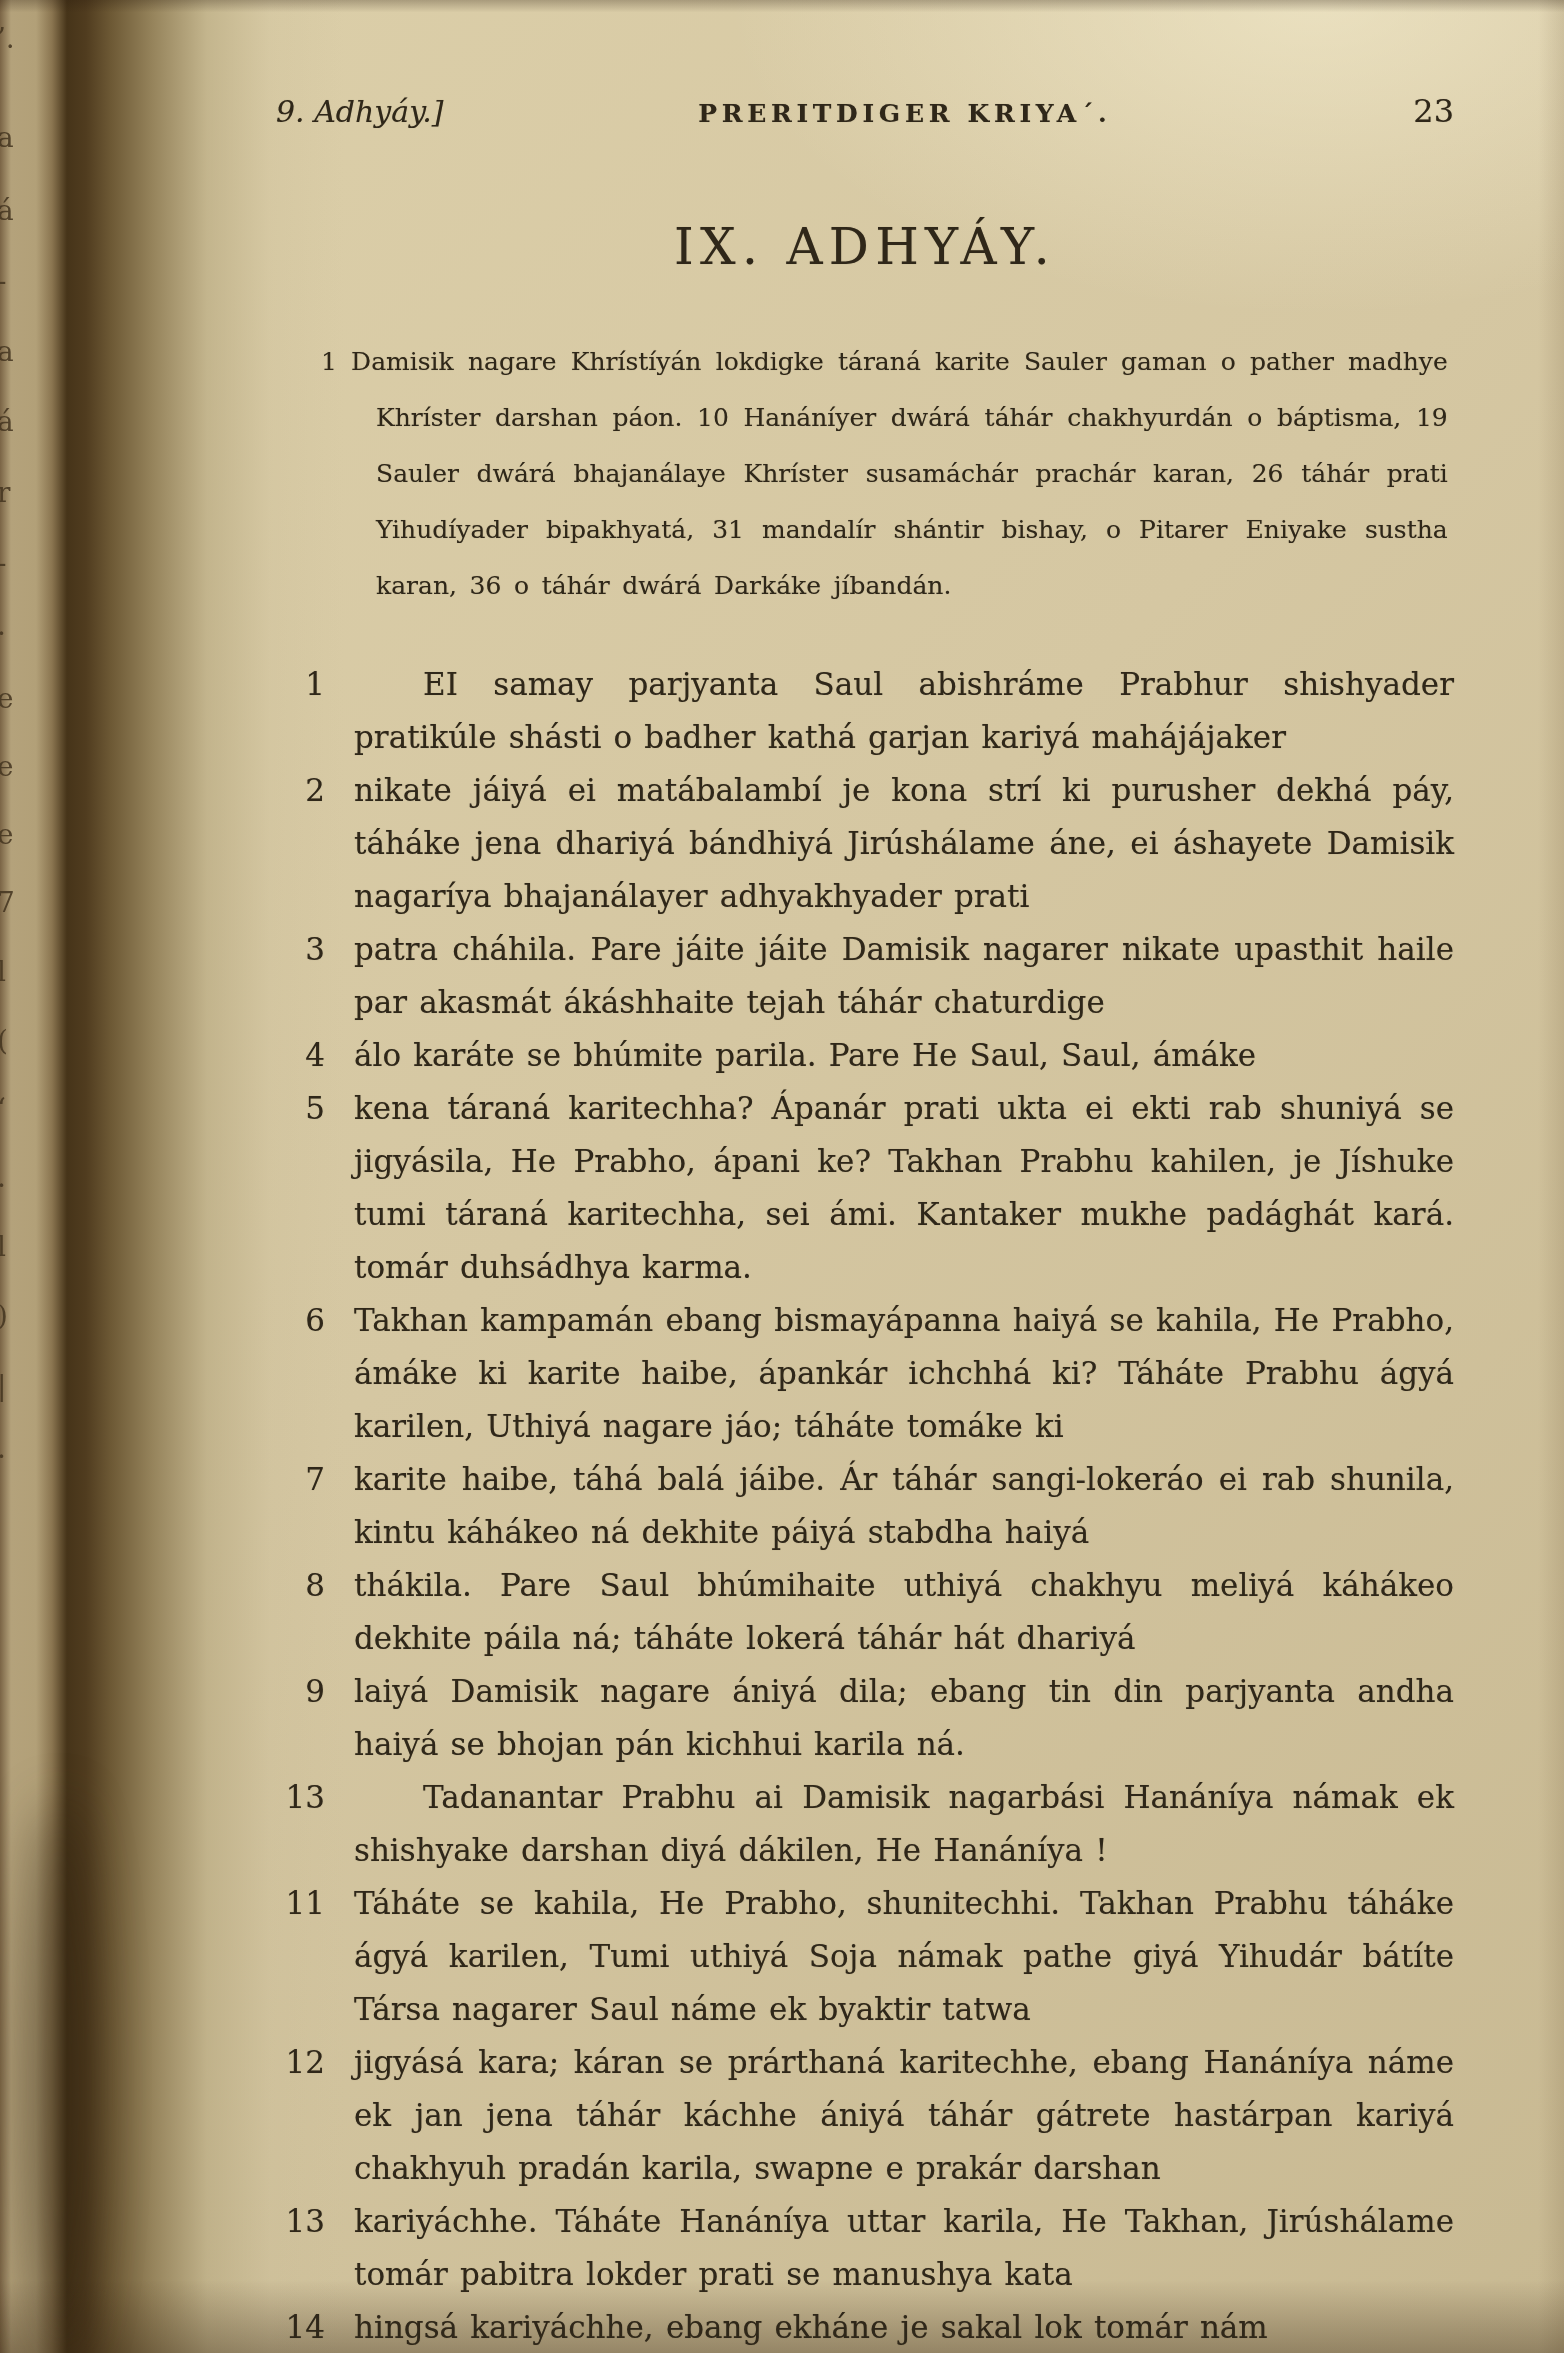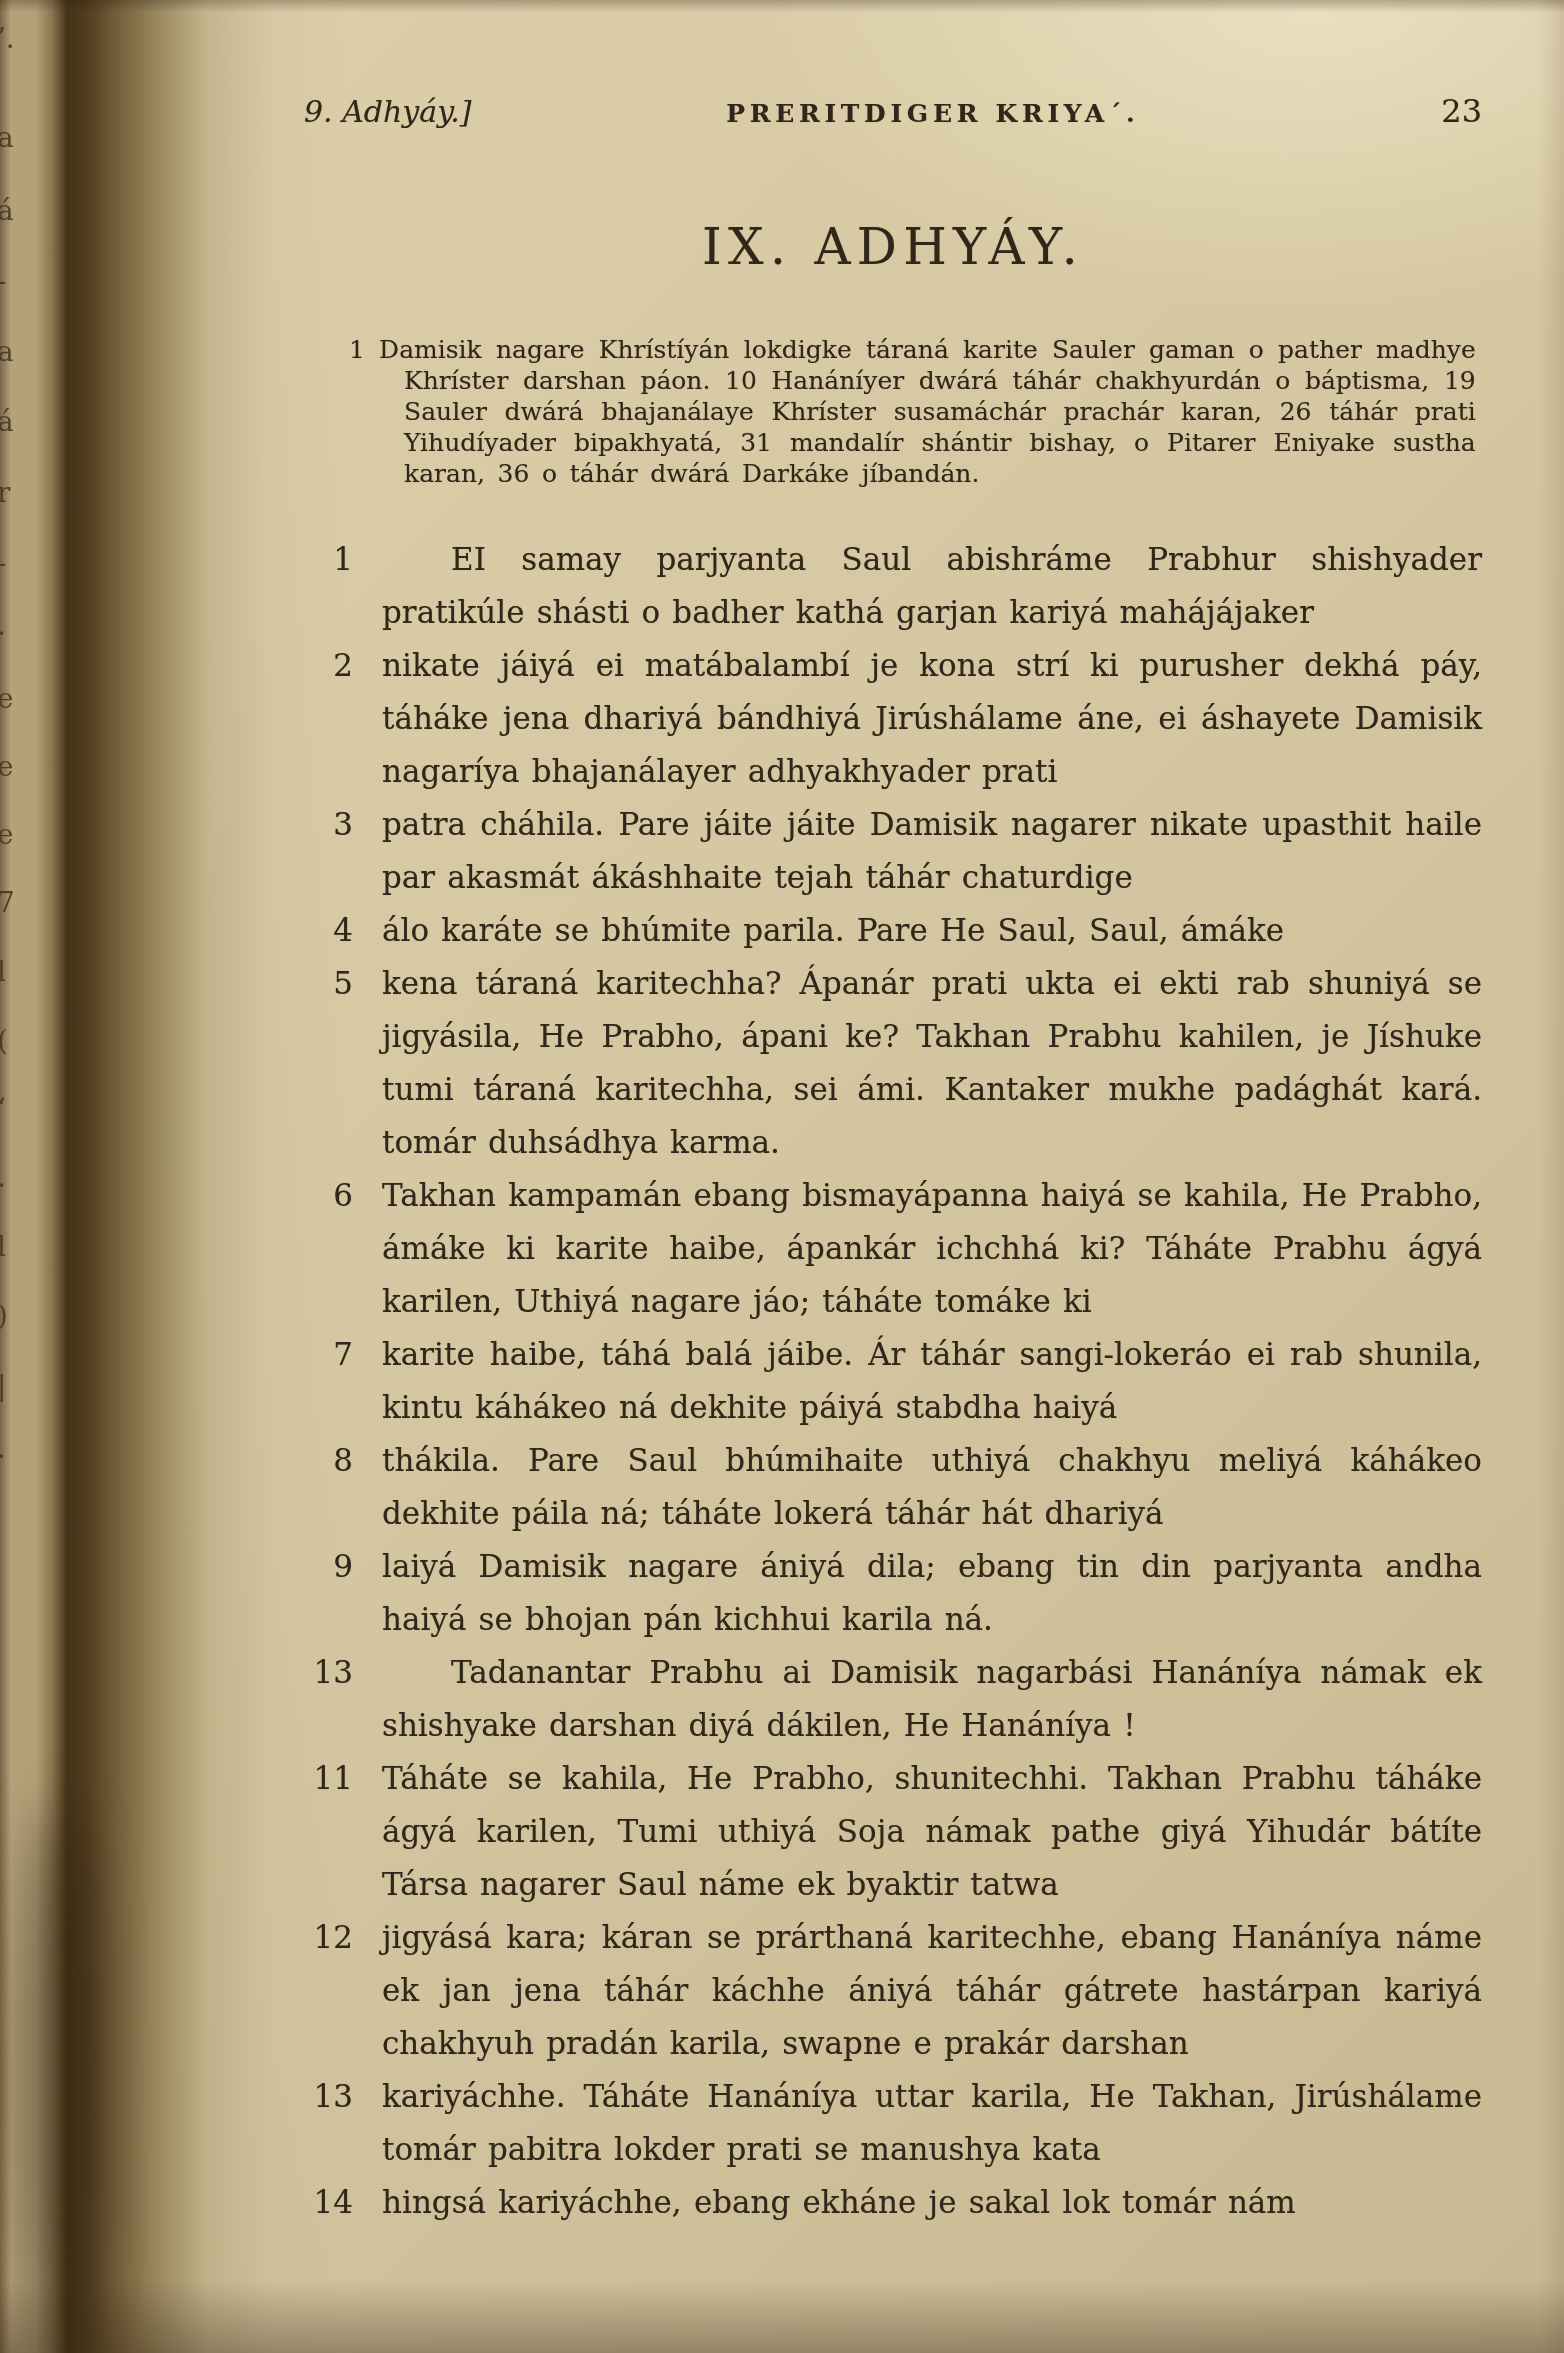--- a/index.html
+++ b/index.html
@@ -60,21 +60,21 @@
     opacity: 0.85;
   }
   .edge-glyph {
     position: absolute;
     left: -3.1px;
     white-space: nowrap;
   }
 
   .content {
     position: absolute;
-    left: 304px;
+    left: 276px;
     top: 92px;
     width: 1178px;
     text-shadow: 0 0 0.8px rgba(47,39,25,0.35);
   }
 
   .running-header {
     display: flex;
     justify-content: space-between;
     align-items: baseline;
   }
@@ -98,21 +98,21 @@
     text-align: center;
     font-size: 50px;
     letter-spacing: 6.3px;
   }
 
   .summary {
     margin: 58px 6.3px 0 45px;
     padding-left: 55px;
     text-indent: -55px;
     font-size: 25px;
-    line-height: 31px;
+    line-height: 56px;
     word-spacing: 4.7px;
     text-align: justify;
   }
 
   .verses {
     margin-top: 44px;
   }
   .verse {
     position: relative;
     margin: 0;

